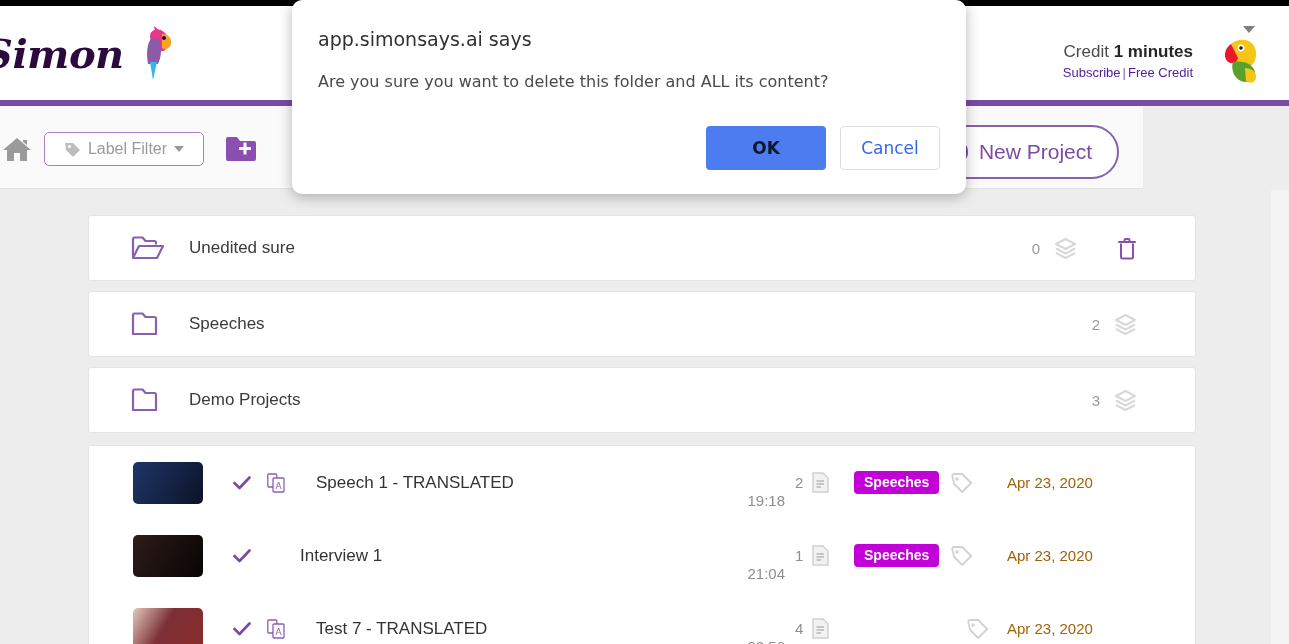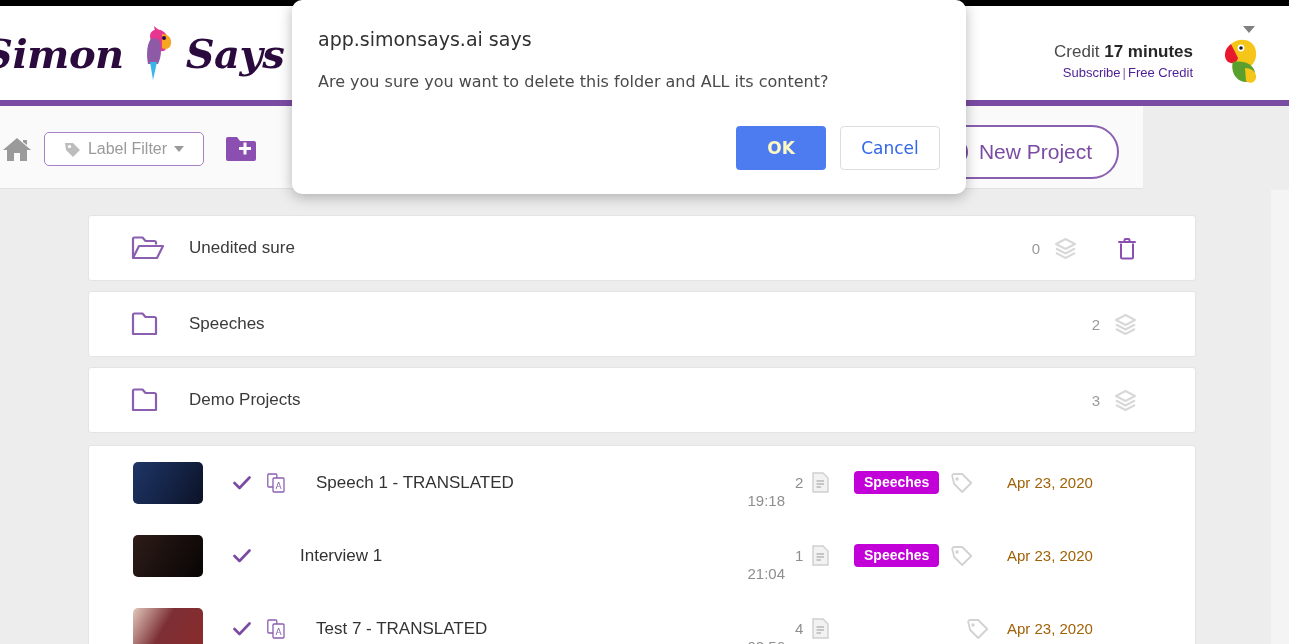--- a/index.html
+++ b/index.html
@@ -248,24 +248,24 @@
   }
   .modal-message {
     position: absolute; left: 26px; top: 72px;
     font-size: 16px; color: #4a4a4a;
   }
   .modal-actions {
     position: absolute; right: 26px; bottom: 24px;
     display: flex; align-items: center; gap: 14px;
   }
   .btn-ok {
-    width: 90px; height: 44px;
+    width: 120px; height: 44px;
     background: #4d7cf0;
     border: none; border-radius: 4px;
-    color: #fef9c3; font-size: 17px; font-weight: 700;
+    color: #0f172a; font-size: 17px; font-weight: 700;
     cursor: pointer;
     font-family: "DejaVu Sans", sans-serif;
   }
   .btn-cancel {
     width: 100px; height: 44px;
     background: #ffffff;
     border: 1px solid #dadce0; border-radius: 4px;
     color: #3367e8; font-size: 17px;
     cursor: pointer;
     font-family: "DejaVu Sans", sans-serif;
@@ -283,27 +283,26 @@
     <div class="logo-wrap">
       <span class="logo-text">Simon</span>
       <svg class="logo-bird" viewBox="0 0 58 62">
         <path d="M28 4 L40 14 L31 20 Z" fill="#e8368f"></path>
         <path d="M24 14 C24 8 32 5 38 10 C44 15 43 25 38 29 L26 30 Z" fill="#e8368f"></path>
         <path d="M26 16 C21 20 20 32 22 42 L32 42 C36 34 36 22 32 17 Z" fill="#8e5aa8"></path>
         <path d="M36 12 C42 12 46 16 45 22 C44 27 39 28 36 26 Z" fill="#f5a623"></path>
         <circle cx="38" cy="16" r="2" fill="#2b0a3d"></circle>
         <path d="M24 40 L31 40 L27 58 Z" fill="#38b6e8"></path>
       </svg>
-      <span class="logo-text">Says</span>
     </div>
 
     <div class="credit-block">
       <div class="credit-line">
         <span>Credit</span>
-        <b>17 minutes</b>
+        <b>1 minutes</b>
       </div>
       <div class="credit-links">
         <a href="#">Subscribe</a><span class="credit-sep">|</span><a href="#">Free Credit</a>
       </div>
     </div>
 
     <svg class="avatar" viewBox="0 0 52 54">
       <path d="M20 10 C30 2 44 6 45 18 C46 28 40 34 32 35 L22 34 Z" fill="#f5c518"></path>
       <path d="M20 10 C14 14 12 22 16 27 C20 31 26 29 27 24 Z" fill="#e8192c"></path>
       <circle cx="30" cy="14" r="3.4" fill="#ffffff"></circle>

